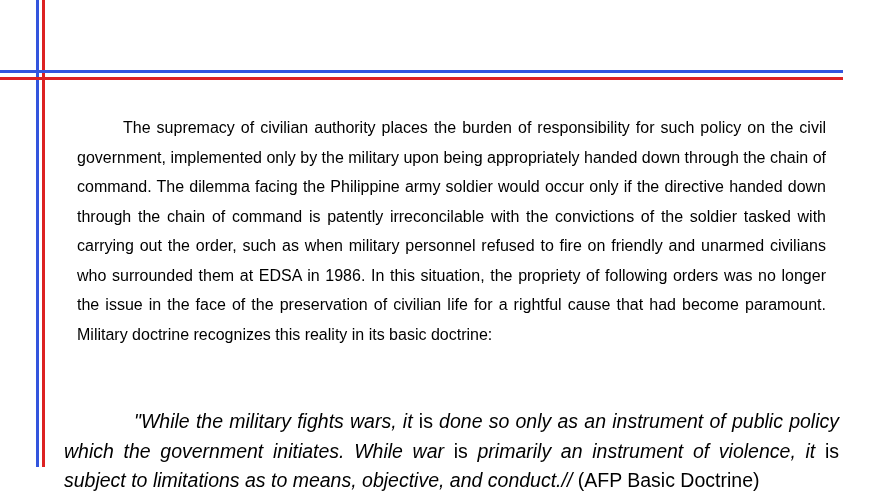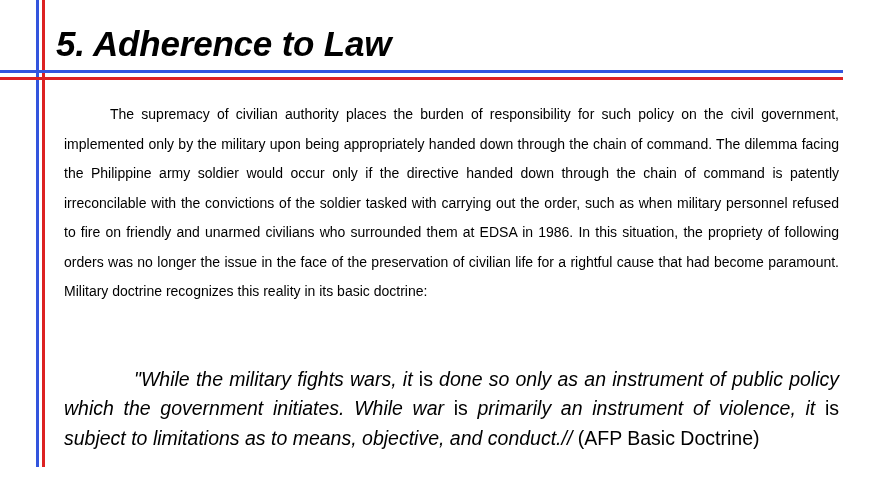--- a/index.html
+++ b/index.html
@@ -73,23 +73,23 @@
 
   
   .body-area {
     position: absolute;
     left: 64px;
     top: 100px;
     width: 775px;
   }
 
   p.para {
-    margin: 0;
+    margin: 13px;
     color: #000000;
-    font-size: 14px;
+    font-size: 16px;
     line-height: 29.5px;
     text-align: justify;
     text-justify: inter-word;
   }
 
   p.para.lead {
     text-indent: 46px;
   }
 
   p.quote {
@@ -123,21 +123,20 @@
 </head>
 <body>
 
 <div class="slide">
 
   <div class="rule v-blue"></div>
   <div class="rule v-red"></div>
   <div class="rule h-blue"></div>
   <div class="rule h-red"></div>
 
-  <h1 class="title">5. Adherence to Law</h1>
 
   <div class="body-area">
 
     <p class="para lead no-stretch">The supremacy of civilian authority places the burden of responsibility for such policy on the civil government, implemented only by the military upon being appropriately handed down through the chain of command. The dilemma facing the Philippine army soldier would occur only if the directive handed down through the chain of command is patently irreconcilable with the convictions of the soldier tasked with carrying out the order, such as when military personnel refused to fire on friendly and unarmed civilians who surrounded them at EDSA in 1986. In this situation, the propriety of following orders was no longer the issue in the face of the preservation of civilian life for a rightful cause that had become paramount. Military doctrine recognizes this reality in its basic doctrine:</p>
 
     <p class="quote no-stretch"><span>"While the military fights wars, it</span> <span class="upright">is</span> <span>done so only as an instrument of public policy which the government initiates. While war</span> <span class="upright">is</span> <span>primarily an instrument of violence, it</span> <span class="upright">is</span> <span>subject to limitations as to means, objective, and conduct.//</span> <span class="upright">(AFP Basic Doctrine)</span></p>
 
   </div>
 
 </div>

